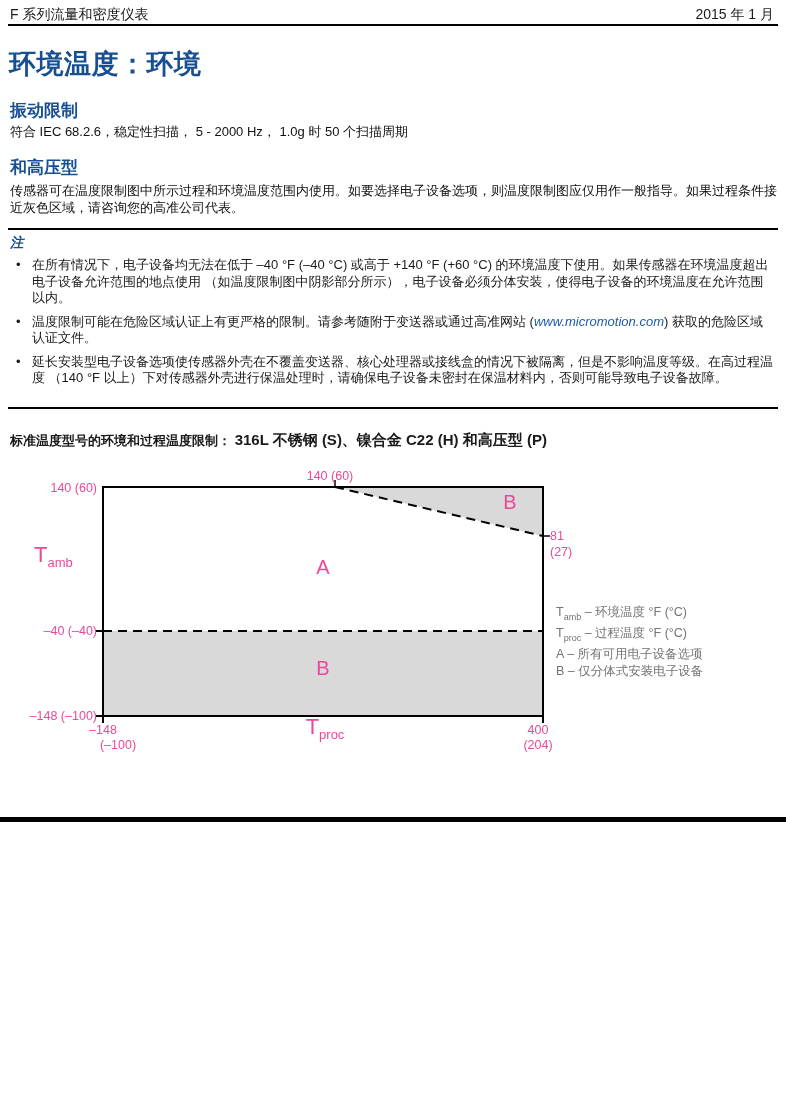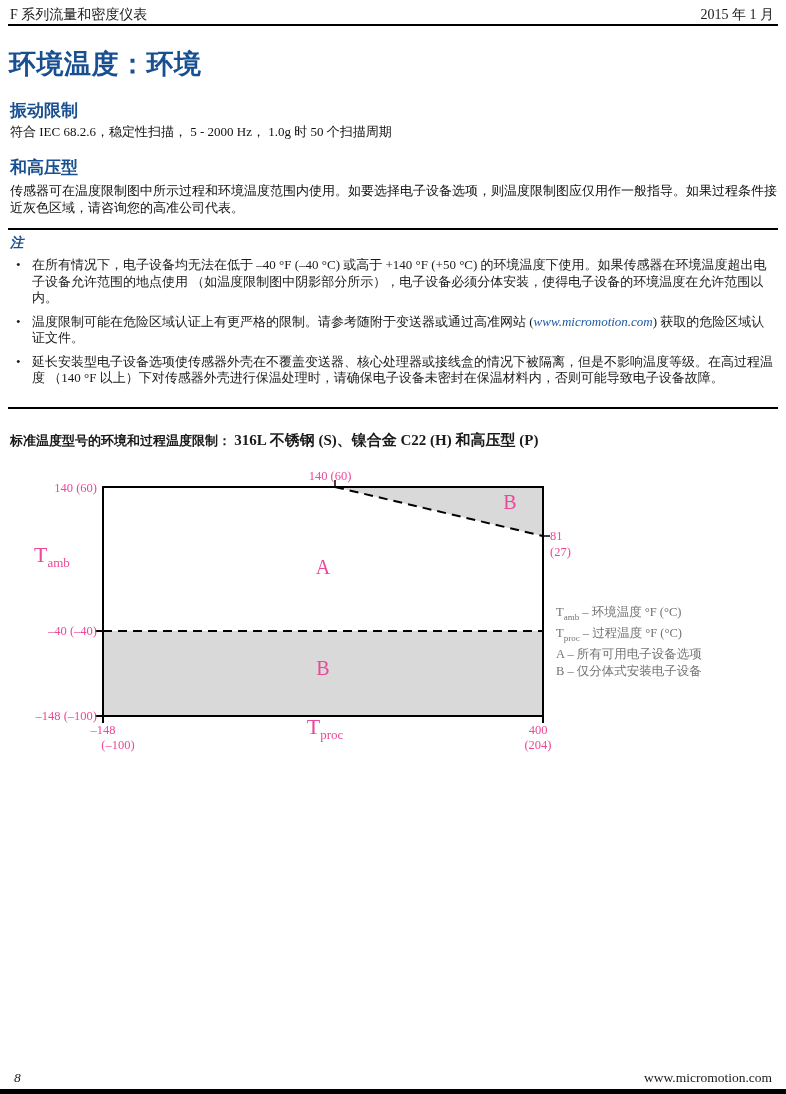--- a/index.html
+++ b/index.html
@@ -1,19 +1,19 @@
 <!DOCTYPE html>
 <html><head>
 <meta charset="utf-8">
 <style>
   * { margin:0; padding:0; box-sizing:border-box; }
   html,body { background:#ffffff; }
   .page {
-    position:relative; width:786px; height:1094px; background:#ffffff;
-    font-family:Liberation Serif, serif; color:#1a1a1a;
+    position:relative; width:786px; height:822px; background:#ffffff;
+    font-family:Liberation Sans, sans-serif; color:#1a1a1a;
     overflow:hidden;
   }
   .abs { position:absolute; }
   .hdr-left { left:10px; top:6px; font-size:14px; }
   .hdr-right { right:12px; top:6px; font-size:14px; }
   .rule-top { left:8px; right:8px; top:24px; height:2px; background:#000; }
   .page-title { left:9px; top:46px; font-size:27px; font-weight:bold; color:#174f90; letter-spacing:0.5px; }
   .h2 { font-size:17px; font-weight:bold; color:#174f90; }
   .h2-vib { left:10px; top:99px; }
   .h2-temp { left:10px; top:156px; }
@@ -55,21 +55,21 @@
 
   <h2 class="abs h2 h2-vib">振动限制</h2>
   <div class="abs body-text vib-body">符合 IEC 68.2.6，稳定性扫描， 5 - 2000 Hz， 1.0g 时 50 个扫描周期</div>
 
   <h2 class="abs h2 h2-temp">和高压型</h2>
   <div class="abs body-text temp-body">传感器可在温度限制图中所示过程和环境温度范围内使用。如要选择电子设备选项，则温度限制图应仅用作一般指导。如果过程条件接近灰色区域，请咨询您的高准公司代表。</div>
 
   <div class="abs rule-note rule-note-top"></div>
   <div class="abs note-label">注</div>
   <ul class="abs note-list">
-    <li><span>在所有情况下，电子设备均无法在低于 –40 °F (–40 °C) 或高于 +140 °F (+50 °C) 的环境温度下使用。如果传感器在环境温度超出电子设备允许范围的地点使用 （如温度限制图中阴影部分所示），电子设备必须分体安装，使得电子设备的环境温度在允许范围以内。</span></li>
+    <li><span>在所有情况下，电子设备均无法在低于 –40 °F (–40 °C) 或高于 +140 °F (+60 °C) 的环境温度下使用。如果传感器在环境温度超出电子设备允许范围的地点使用 （如温度限制图中阴影部分所示），电子设备必须分体安装，使得电子设备的环境温度在允许范围以内。</span></li>
     <li><span>温度限制可能在危险区域认证上有更严格的限制。请参考随附于变送器或通过高准网站 (</span><span class="mm-link">www.micromotion.com</span><span>) 获取的危险区域认证文件。</span></li>
     <li><span>延长安装型电子设备选项使传感器外壳在不覆盖变送器、核心处理器或接线盒的情况下被隔离，但是不影响温度等级。在高过程温度 （140 °F 以上）下对传感器外壳进行保温处理时，请确保电子设备未密封在保温材料内，否则可能导致电子设备故障。</span></li>
   </ul>
   <div class="abs rule-note rule-note-bottom"></div>
 
   <div class="abs chart-caption"><span>标准温度型号的环境和过程温度限制：</span> <span class="models">316L 不锈钢 (S)、镍合金 C22 (H) 和高压型 (P)</span></div>
 
   <svg class="abs chart-svg" width="786" height="320" viewBox="0 0 786 320">
 
     <rect x="103" y="171" width="440" height="85" fill="#d9d9d9"></rect>

